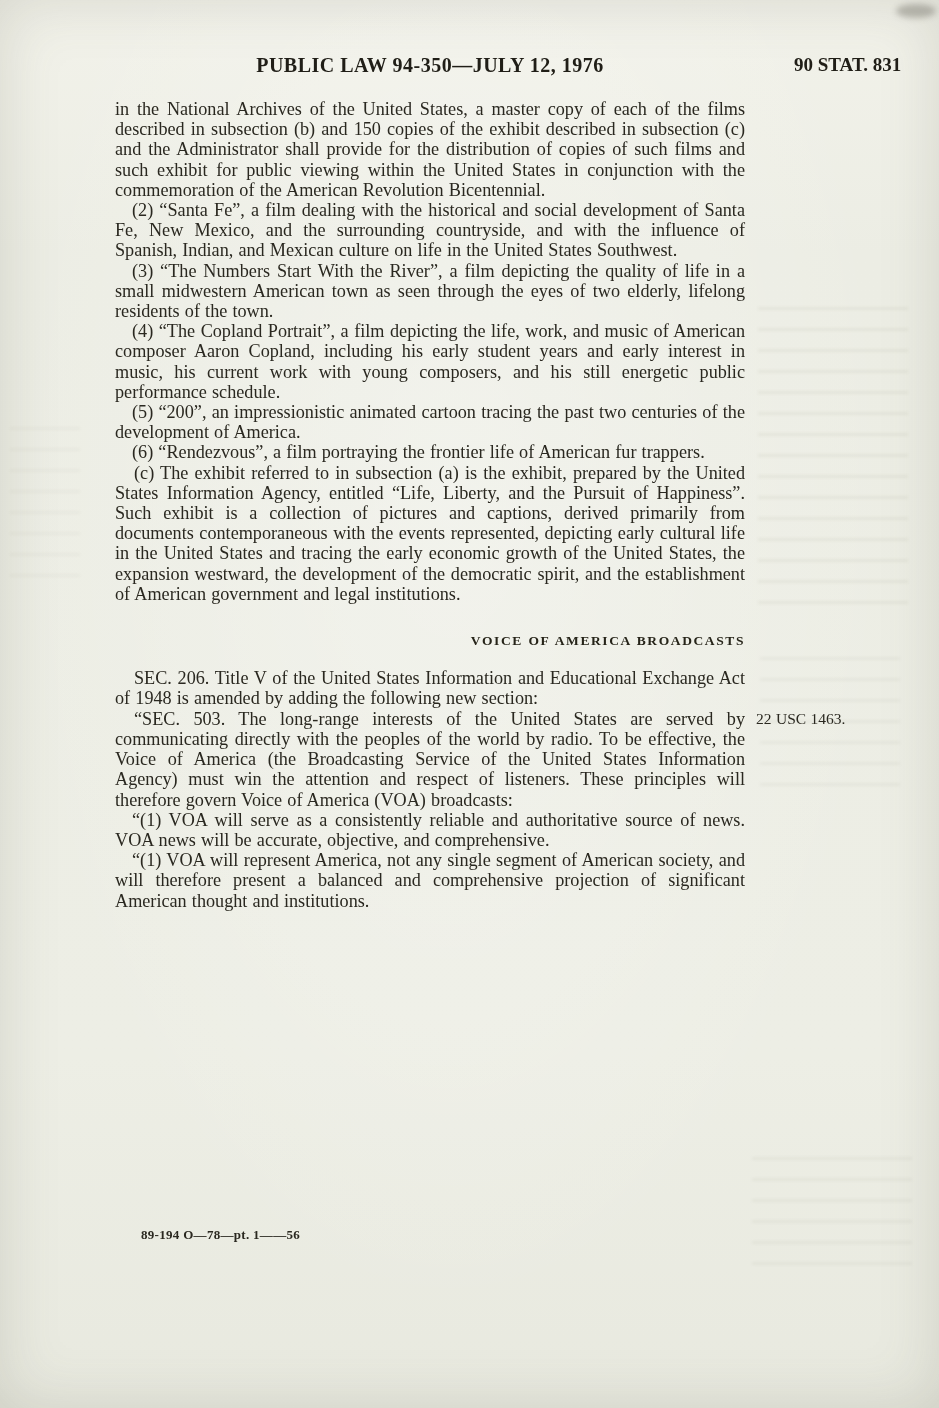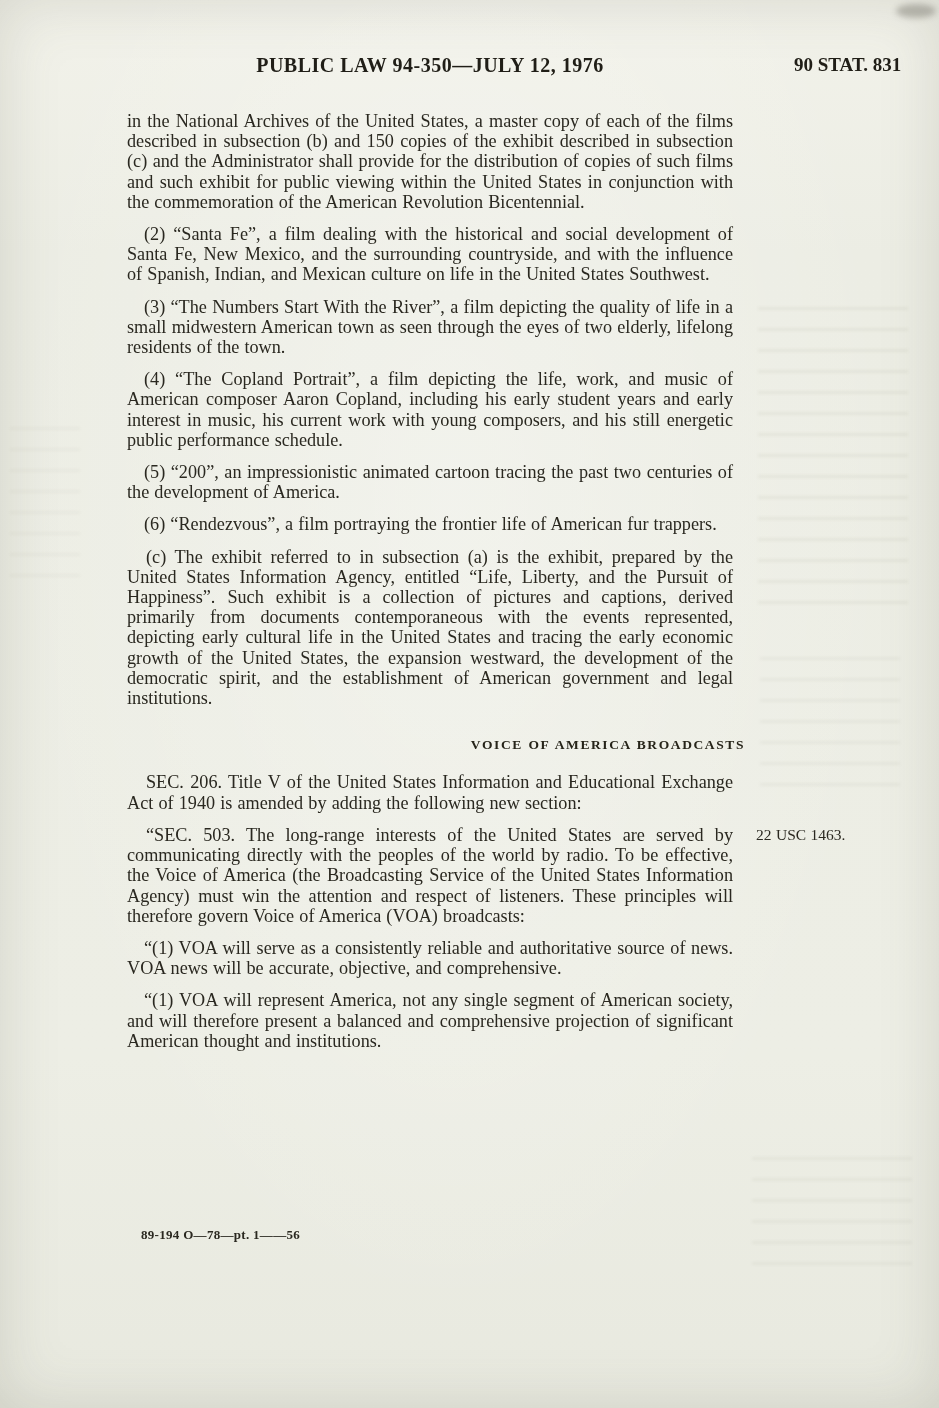--- a/index.html
+++ b/index.html
@@ -26,21 +26,21 @@
   .stat-number {
     position: absolute; left: 794px; top: 0; width: 180px;
     font-size: 19px; font-weight: 700; color: #201e17;
   }
   
   .text-column {
     position: absolute; left: 115px; top: 99px; width: 630px;
     font-size: 18.2px; line-height: 20.2px; text-align: justify;
     word-spacing: 0.6px;
   }
-  .text-column p { margin: 12px; }
+  .text-column p { margin: 0; }
   .p-indent { text-indent: 19px; }
   .p-item { margin-left: 37px; text-indent: 17px; }
   .para-wrap { position: relative; }
   .margin-note {
     position: absolute; left: 641px; top: 1px; width: 185px;
     font-size: 15.5px; line-height: 18px; text-align: left; text-indent: 0;
     white-space: nowrap; color: #2a2820;
   }
   .center-head {
     margin: 27px 0 17px 0;
@@ -96,21 +96,21 @@
     <p class="p-item">(2) “Santa Fe”, a film dealing with the historical and social development of Santa Fe, New Mexico, and the surrounding countryside, and with the influence of Spanish, Indian, and Mexican culture on life in the United States Southwest.</p>
     <p class="p-item">(3) “The Numbers Start With the River”, a film depicting the quality of life in a small midwestern American town as seen through the eyes of two elderly, lifelong residents of the town.</p>
     <p class="p-item">(4) “The Copland Portrait”, a film depicting the life, work, and music of American composer Aaron Copland, including his early student years and early interest in music, his current work with young composers, and his still energetic public performance schedule.</p>
     <p class="p-item">(5) “200”, an impressionistic animated cartoon tracing the past two centuries of the development of America.</p>
     <p class="p-item">(6) “Rendezvous”, a film portraying the frontier life of American fur trappers.</p>
 
     <p class="p-indent">(c) The exhibit referred to in subsection (a) is the exhibit, prepared by the United States Information Agency, entitled “Life, Liberty, and the Pursuit of Happiness”. Such exhibit is a collection of pictures and captions, derived primarily from documents contemporaneous with the events represented, depicting early cultural life in the United States and tracing the early economic growth of the United States, the expansion westward, the development of the democratic spirit, and the establishment of American government and legal institutions.</p>
 
     <h2 class="center-head">VOICE OF AMERICA BROADCASTS</h2>
 
-    <p class="p-indent">SEC. 206. Title V of the United States Information and Educational Exchange Act of 1940 is amended by adding the following new section:</p>
+    <p class="p-indent">SEC. 206. Title V of the United States Information and Educational Exchange Act of 1948 is amended by adding the following new section:</p>
 
     <div class="para-wrap">
       <p class="p-indent">“SEC. 503. The long-range interests of the United States are served by communicating directly with the peoples of the world by radio. To be effective, the Voice of America (the Broadcasting Service of the United States Information Agency) must win the attention and respect of listeners. These principles will therefore govern Voice of America (VOA) broadcasts:</p>
       <span class="margin-note">22 USC 1463.</span>
     </div>
 
     <p class="p-item">“(1) VOA will serve as a consistently reliable and authoritative source of news. VOA news will be accurate, objective, and comprehensive.</p>
     <p class="p-item">“(1) VOA will represent America, not any single segment of American society, and will therefore present a balanced and comprehensive projection of significant American thought and institutions.</p>
 
   </main>

